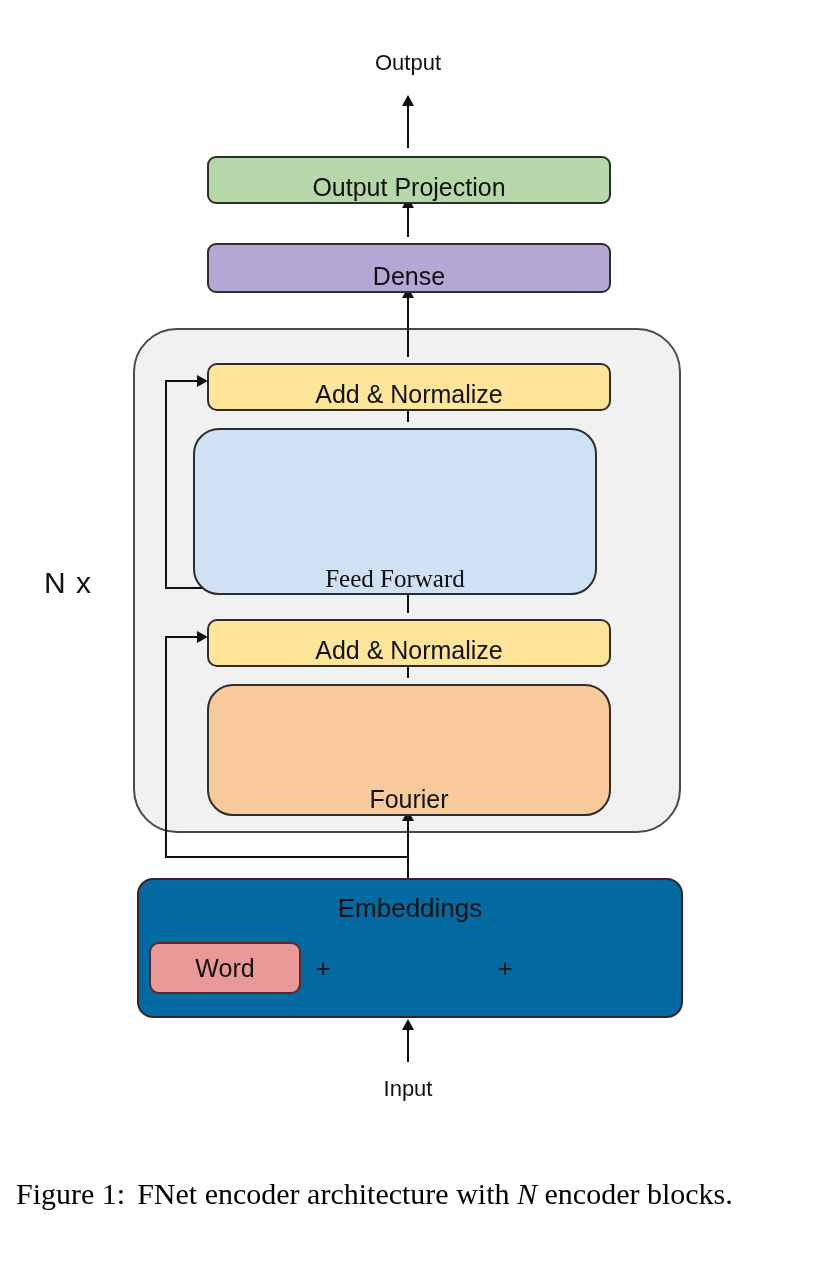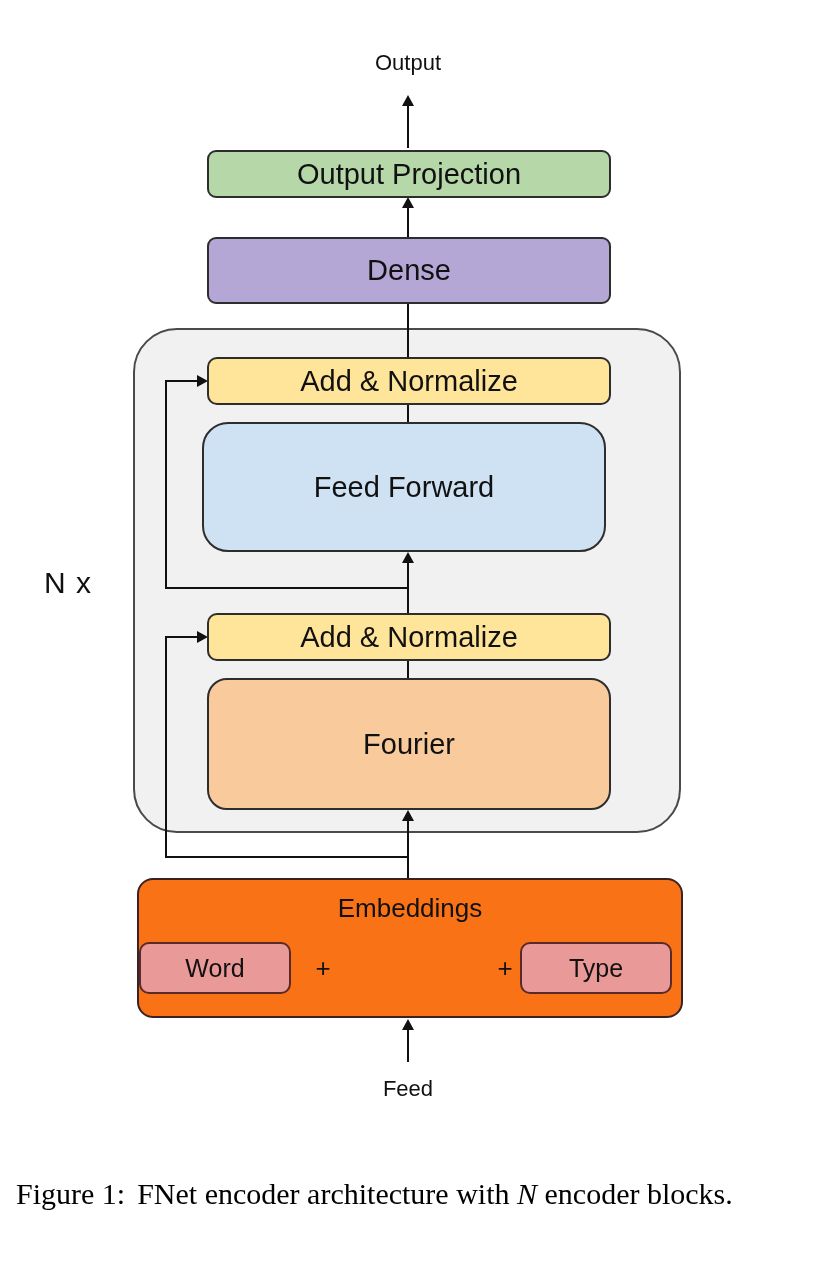--- a/index.html
+++ b/index.html
@@ -1,21 +1,21 @@
 <!DOCTYPE html>
 <html><head>
 <meta charset="utf-8">
 <style>
   html,body{margin:0;padding:0;background:#ffffff;}
   body{width:822px;height:1280px;position:relative;overflow:hidden;
        font-family:"Liberation Sans",sans-serif;color:#111;}
   
   .node{position:absolute;border:2px solid #2d2d2d;display:flex;
-        align-items:center;justify-content:center;font-size:29px;
-        box-sizing:border-box;}
+        align-items:flex-end;justify-content:center;font-size:25px;
+        box-sizing:border-box;margin-top:6px;}
   .bar{border-radius:9px;}
   .big{border-radius:26px;}
   .encoder-wrap{position:absolute;left:133px;top:328px;width:548px;height:505px;
         border:2px solid #4a4a4a;border-radius:44px;box-sizing:border-box;}
   .emb-wrap{position:absolute;left:137px;top:878px;width:546px;height:140px;
         border:2px solid #3a2222;border-radius:16px;box-sizing:border-box;}
   .emb-box{position:absolute;border:2px solid #5a2a2a;border-radius:10px;
         display:flex;align-items:center;justify-content:center;font-size:25px;
         box-sizing:border-box;top:62px;width:152px;height:52px;}
   .plus{position:absolute;top:62px;height:52px;width:30px;display:flex;
@@ -77,56 +77,53 @@
 
 <div class="hline" style="left:165px;top:856px;width:243px;"></div>
 <div class="vline" style="left:165px;top:636px;height:222px;"></div>
 <div class="hline" style="left:165px;top:636px;width:34px;"></div>
 <div class="ah-right" style="left:197px;top:631px;"></div>
 
 <div class="node bar" style="left: 207px; top: 150px; width: 404px; height: 48px; background-color: rgb(182, 215, 168);">
   <span>Output Projection</span>
 </div>
 
-<div class="node bar" style="left: 207px; top: 237px; width: 404px; height: 67px; background-color: rgb(180, 167, 214);">
+<div class="node bar" style="left: 207px; top: 237px; width: 404px; height: 50px; background-color: rgb(180, 167, 214);">
   <span>Dense</span>
 </div>
 
 <div class="node" style="left: 207px; top: 357px; width: 404px; height: 48px; border-radius: 10px; background-color: rgb(255, 229, 153);">
   <span>Add &amp; Normalize</span>
 </div>
 
-<div class="node big" style="left: 202px; top: 422px; width: 404px; height: 130px; background-color: rgb(207, 226, 243);">
+<div class="node big" style="left: 193px; top: 422px; width: 404px; height: 167px; background-color: rgb(207, 226, 243); font-family: Liberation Serif, serif;">
   <span>Feed Forward</span>
 </div>
 
 <div class="node" style="left: 207px; top: 613px; width: 404px; height: 48px; border-radius: 10px; background-color: rgb(255, 229, 153);">
   <span>Add &amp; Normalize</span>
 </div>
 
-<div class="node big" style="left: 207px; top: 678px; width: 404px; height: 132px; background-color: rgb(249, 203, 156); border-radius: 20px;">
+<div class="node big" style="left: 207px; top: 678px; width: 404px; height: 132px; background-color: rgb(249, 203, 156);">
   <span>Fourier</span>
 </div>
 
-<div class="emb-wrap" style="background-color: #f97316;">
+<div class="emb-wrap" style="background-color: #0369a1;">
   <div class="emb-title">Embeddings</div>
 
-  <div class="emb-box" style="left: 0; background-color: rgb(234, 153, 153);">
+  <div class="emb-box" style="left: 10px; background-color: rgb(234, 153, 153);">
     <span>Word</span>
   </div>
 
   <div class="plus" style="left:169px;">+</div>
 
 
   <div class="plus" style="left:351px;">+</div>
 
-  <div class="emb-box" style="left: 381px; background-color: rgb(234, 153, 153);">
-    <span>Type</span>
-  </div>
 </div>
 
-<div class="lbl" style="left:308px;top:1076px;">Feed</div>
+<div class="lbl" style="left:308px;top:1076px;">Input</div>
 
 <div class="caption">
   <span class="cap-label">Figure 1:</span><span>FNet encoder architecture with</span>
   <span class="cap-var">N</span>
   <span>encoder blocks.</span>
 </div>
 
 </body></html>

